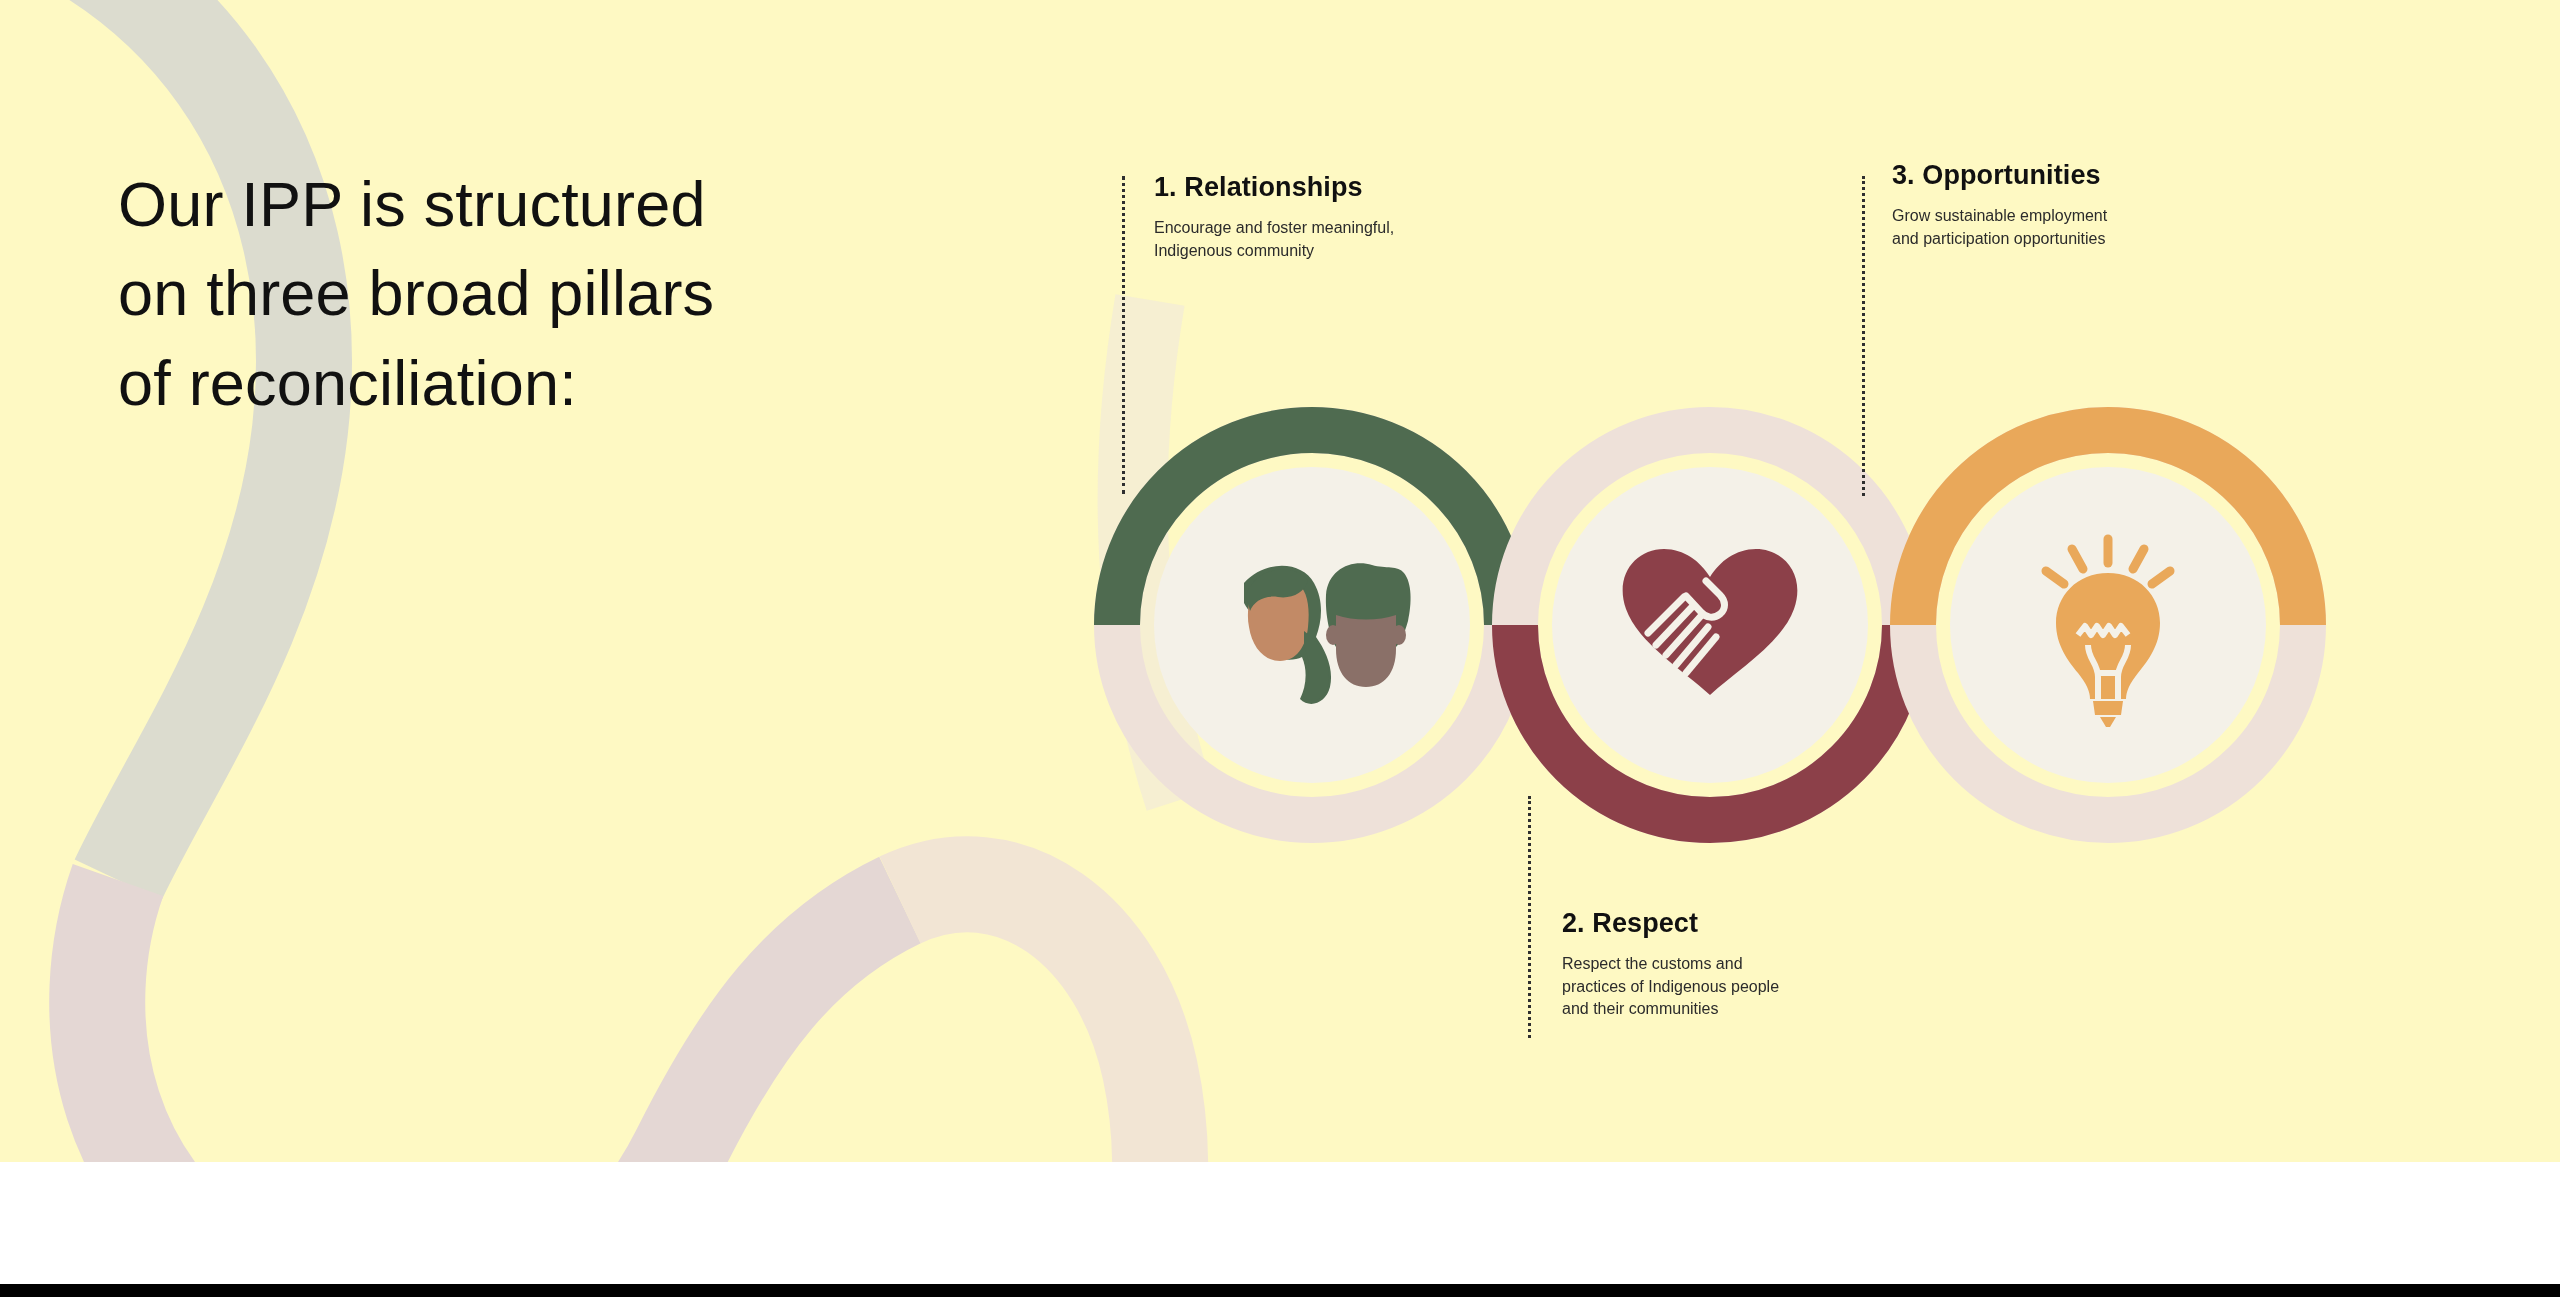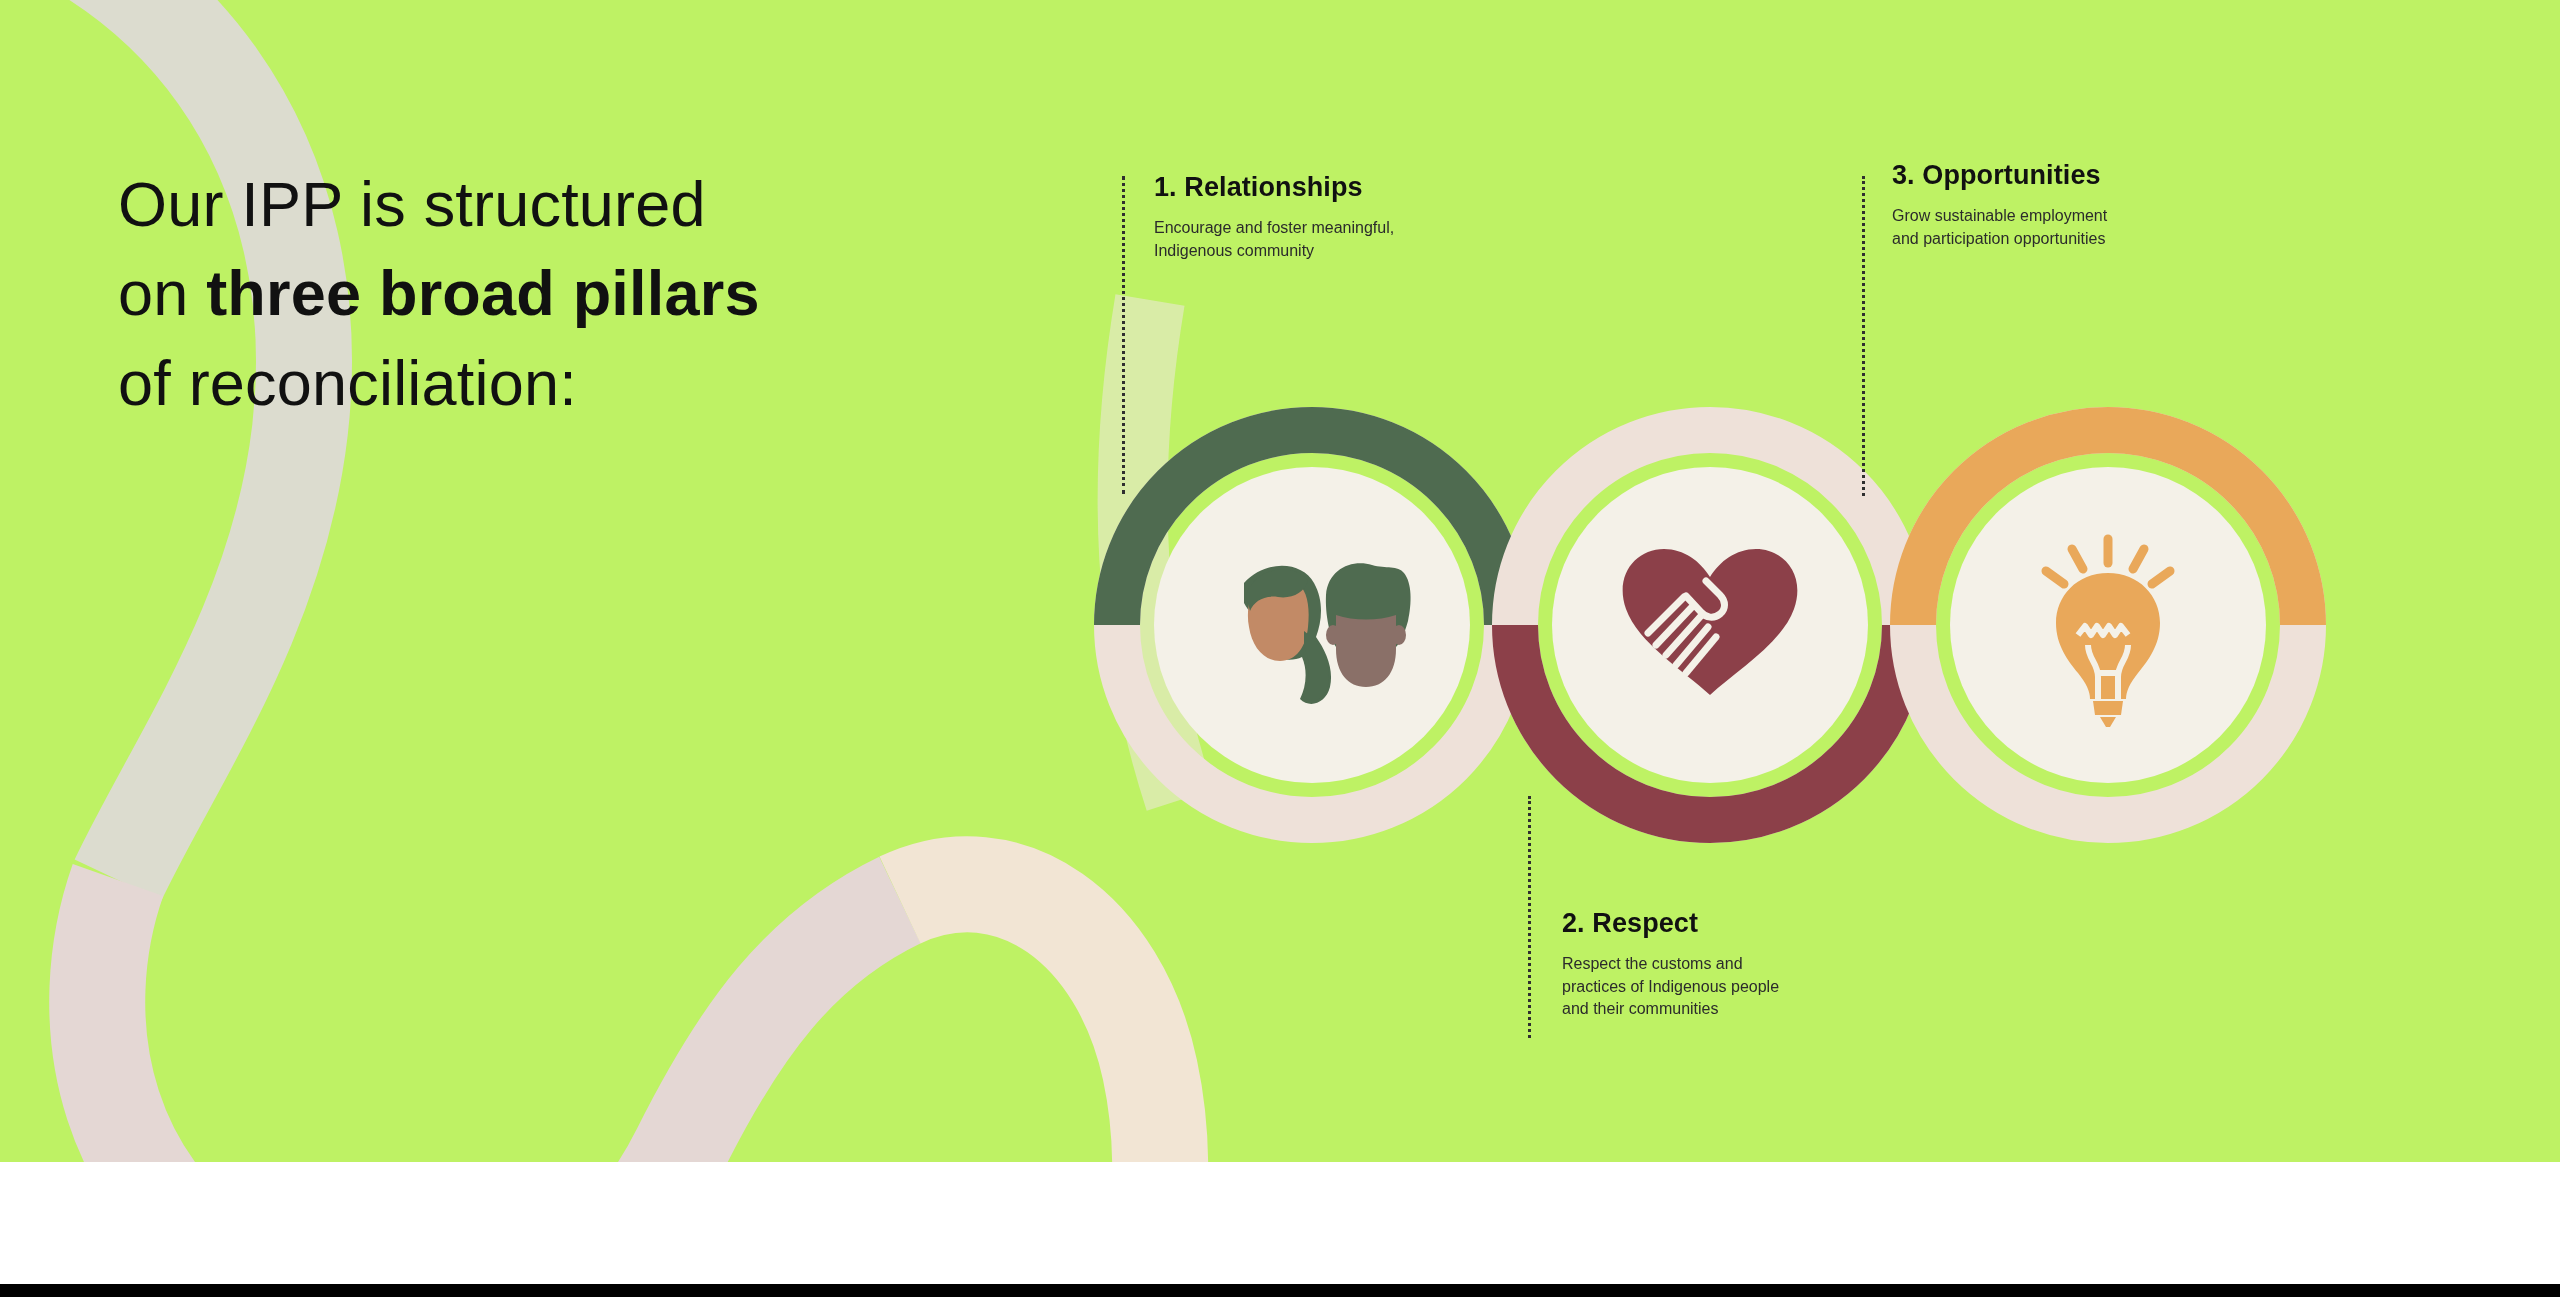--- a/index.html
+++ b/index.html
@@ -19,21 +19,21 @@
     height: 1300px;
     background: #ffffff;
   }
   
   .canvas-panel {
     position: absolute;
     left: 0;
     top: 0;
     width: 2560px;
     height: 1162px;
-    background: #bef264;
+    background: #fef9c3;
     overflow: hidden;
   }
   .bg-waves {
     position: absolute;
     left: 0;
     top: 0;
     width: 2560px;
     height: 1162px;
     pointer-events: none;
   }
@@ -60,21 +60,21 @@
     left: 118px;
     top: 160px;
     width: 900px;
     color: #111111;
     font-size: 63px;
     line-height: 1.42;
     letter-spacing: 0.2px;
     font-weight: 300;
   }
   .headline .ln { display: block; white-space: pre; }
-  .headline b { font-weight: 700; }
+  .headline b { font-weight: 400; }
   
   .rings {
     position: absolute;
     left: 1060px;
     top: 390px;
     width: 1300px;
     height: 470px;
   }
   
   .callout {

